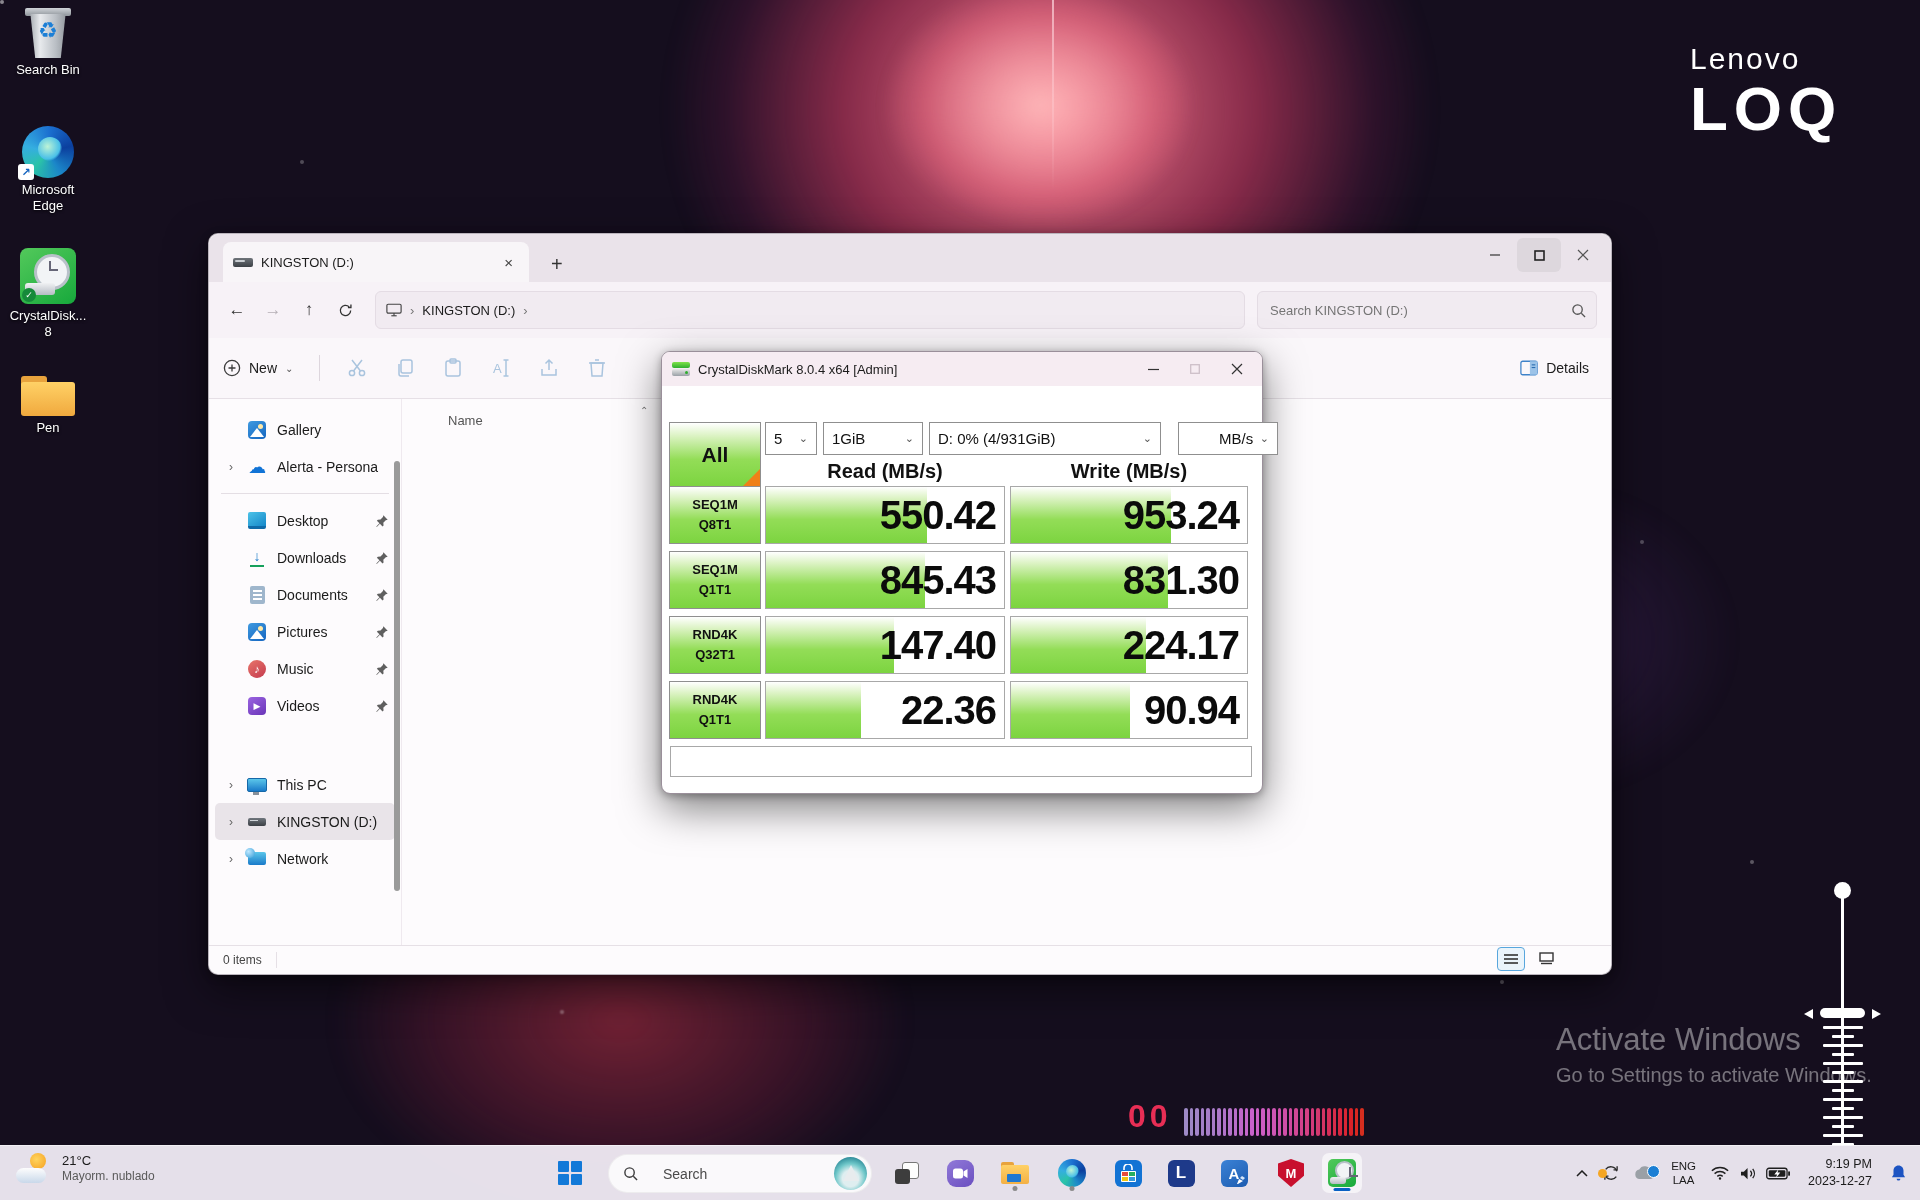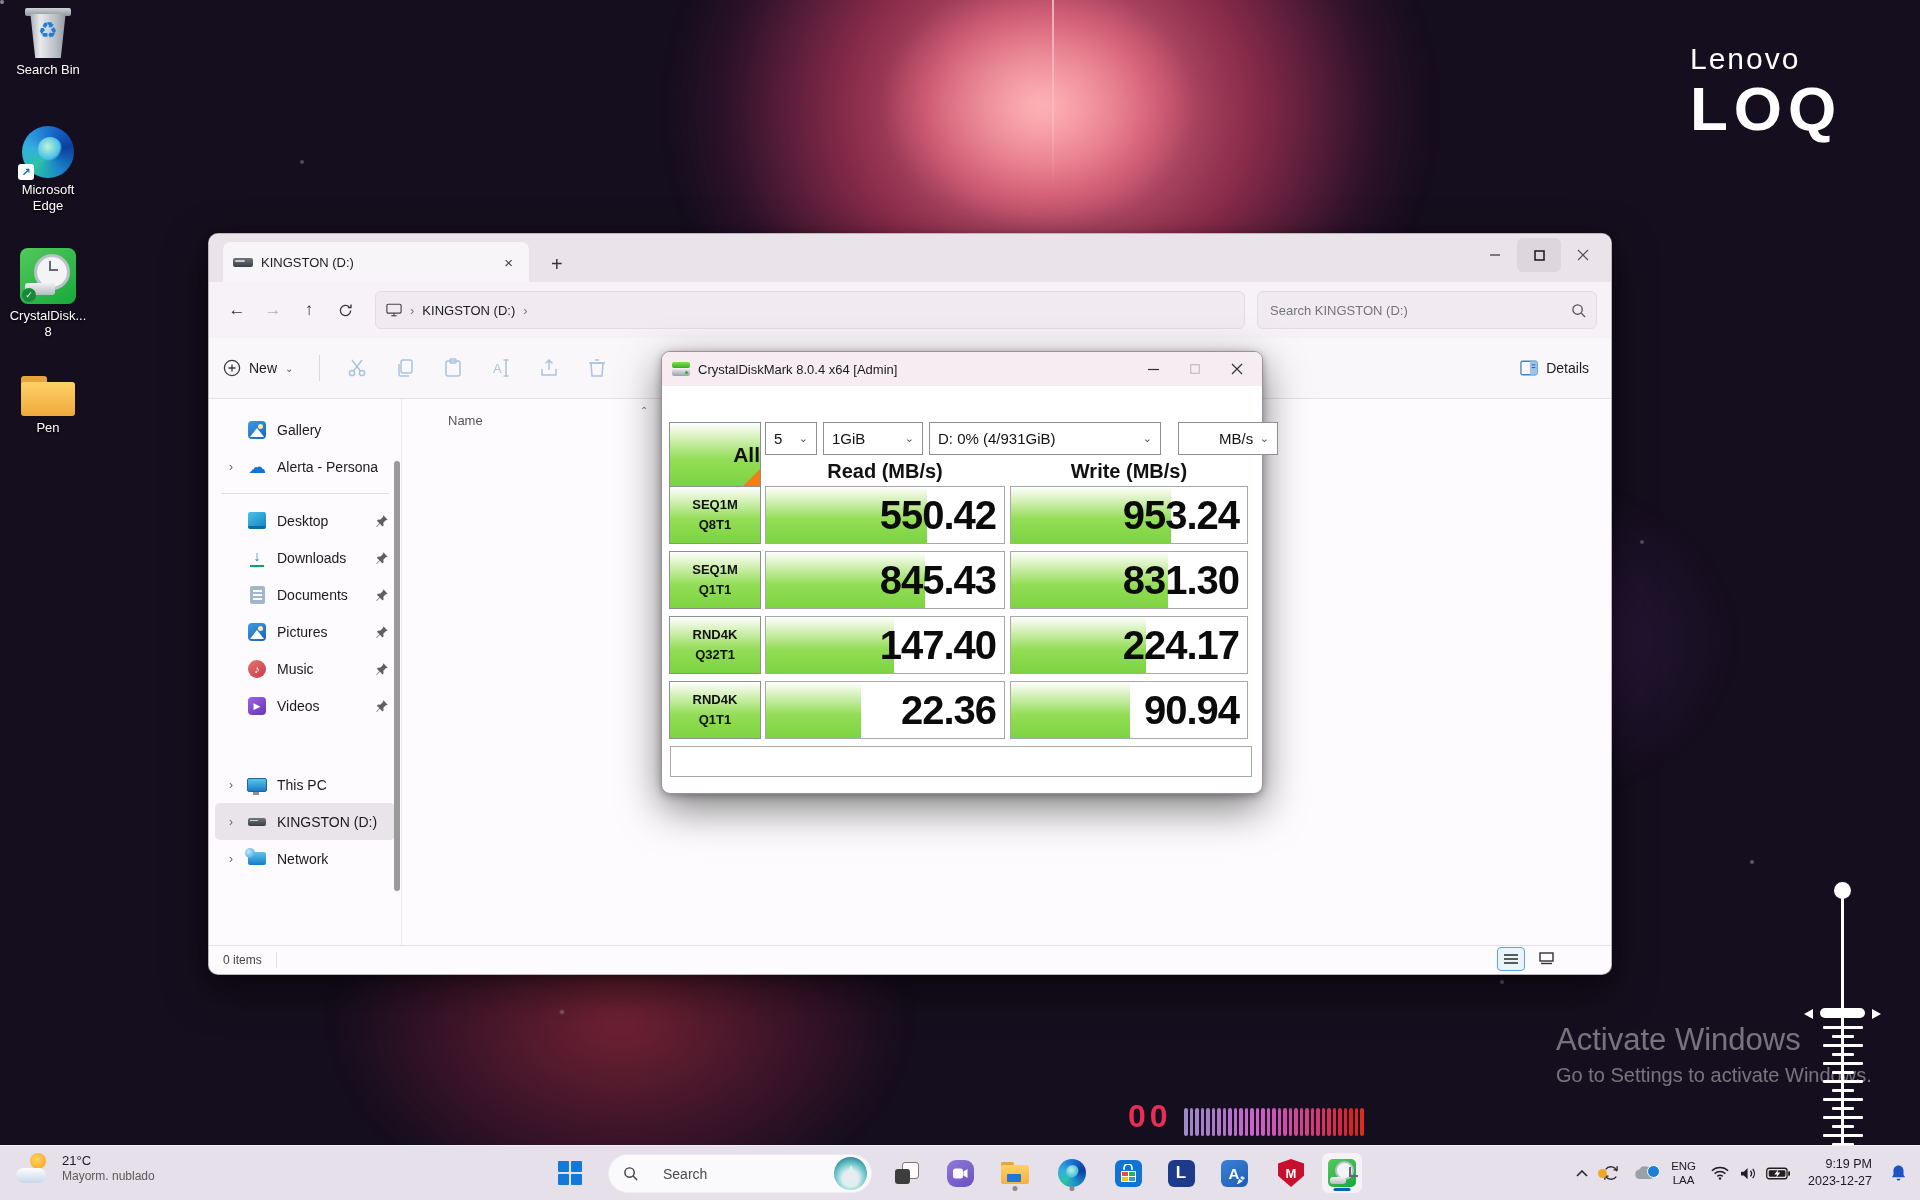--- a/index.html
+++ b/index.html
@@ -131,21 +131,21 @@
   .ic-cloud{color:#1173d6;font-size:18px;line-height:1;}
   
   #cdm{left:661px;top:351px;width:600px;height:441px;background:#fff;border:1px solid #9a8f9a;border-radius:9px;}
   .cdm-title{position:absolute;left:0;top:0;right:0;height:34px;background:#f6ecf2;border-radius:8px 8px 0 0;display:flex;align-items:center;padding-left:10px;gap:8px;}
   .cdm-title .t{font-size:13px;color:#1b1b1b;}
   .cdm-cap{position:absolute;right:4px;top:0;display:flex;height:34px;}
   .cdm-cap .wbtn{height:34px;width:42px;}
   .cdm-menu{position:absolute;left:0;top:34px;right:0;height:26px;background:#fff;border-bottom:1px solid #e3e3e3;display:flex;align-items:center;gap:22px;padding-left:14px;font-size:13px;color:#1b1b1b;}
   .greenfill{background:linear-gradient(180deg,#ffffff 0%,#dcf3c4 20%,#93dd57 58%,#7cd440 100%);}
   .allbtn{position:absolute;left:7px;top:70px;width:92px;height:65px;border:1px solid #8f8f8f;box-sizing:border-box;
-    display:flex;align-items:center;justify-content:flex-end;font-size:21px;font-weight:700;color:#111;}
+    display:flex;align-items:center;justify-content:center;font-size:21px;font-weight:700;color:#111;}
   .allbtn .corner{position:absolute;right:0;bottom:0;width:0;height:0;border-left:17px solid transparent;border-bottom:17px solid #ef8018;}
   .combo{position:absolute;top:70px;height:33px;border:1px solid #8f8f8f;box-sizing:border-box;background:#fff;
     display:flex;align-items:center;padding:0 8px;font-size:15px;color:#111;}
   .combo .val{flex:1;white-space:nowrap;overflow:hidden;}
   .combo .arr{color:#555;font-size:11px;margin-left:6px;}
   .cdm-h{position:absolute;top:108px;height:26px;font-size:20px;font-weight:700;color:#111;text-align:center;}
   .cdm-label{position:absolute;left:7px;width:92px;height:58px;border:1px solid #8f8f8f;box-sizing:border-box;
     display:flex;flex-direction:column;align-items:center;justify-content:center;font-size:13px;font-weight:700;color:#111;line-height:1.55;}
   .cdm-cell{position:absolute;height:58px;border:1px solid #a8a8a8;box-sizing:border-box;background:#fff;overflow:hidden;}
   .cdm-bar{position:absolute;left:0;top:0;bottom:0;}

